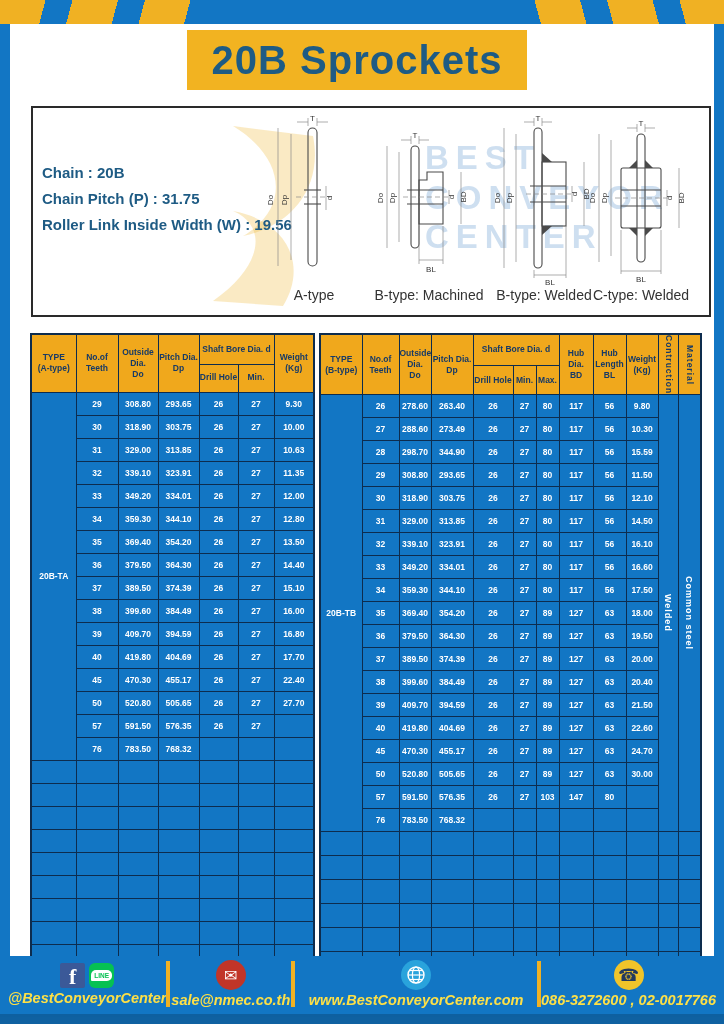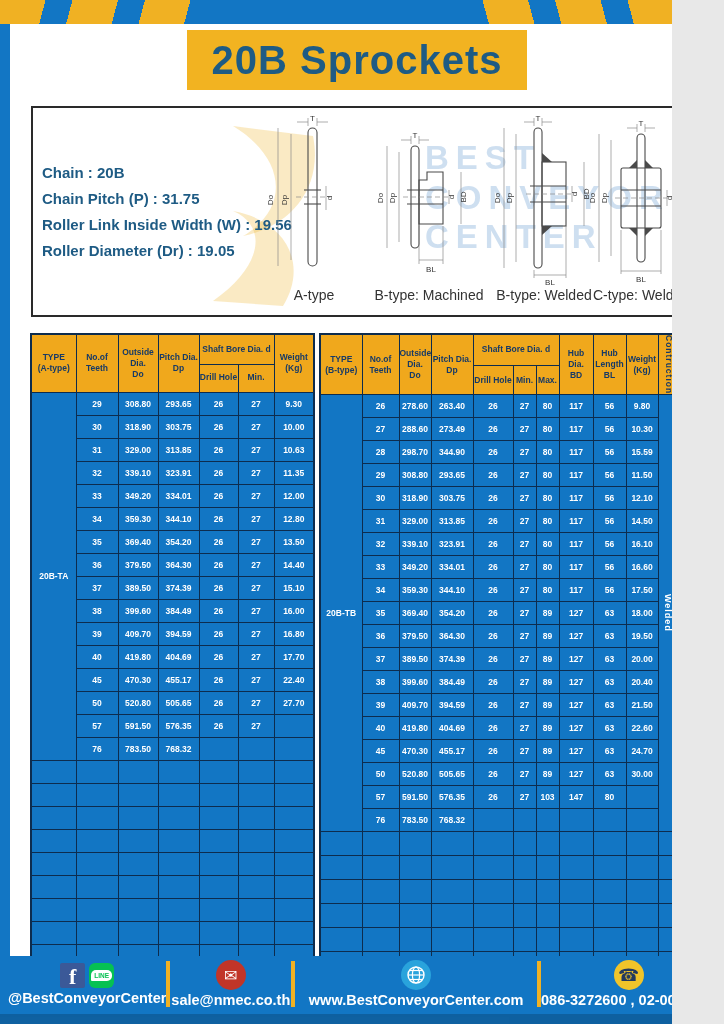--- a/index.html
+++ b/index.html
@@ -1,16 +1,16 @@
 <!DOCTYPE html>
 <html style="--band-blue: #1276C4; --table-blue: #1276C4; --stripe-yellow: #F0B123; --banner-yellow: #F2B321; --header-yellow: #F0A81C; --title-text: #1E5B84; --navy-text: #173A66; --border-navy: #0D2C4E; --facebook-blue: #3B5998; --line-green: #06C152; --email-red: #C13528; --globe-blue: #29A3DC; --phone-yellow: #F0C42A;"><head>
 <meta charset="utf-8">
 <style>
   html,body{margin:0;padding:0;background:#e8e8e8;}
-  .page{position:relative;width:672px;height:1024px;background:var(--band-blue,#1276C4);
+  .page{position:relative;width:724px;height:1024px;background:var(--band-blue,#1276C4);
         overflow:hidden;font-family:"Liberation Sans",sans-serif;}
   
   .stripes{position:absolute;top:0;height:24px;}
   .stripes-left{left:0;width:210px;
     background:repeating-linear-gradient(105deg,var(--stripe-yellow,#F0B123) 0 44px,var(--band-blue,#1276C4) 44px 70px);}
   .stripes-right{right:0;width:210px;
     background:repeating-linear-gradient(75deg,var(--band-blue,#1276C4) 0 26px,var(--stripe-yellow,#F0B123) 26px 70px);}
   .sheet{position:absolute;left:10px;top:24px;width:704px;height:932px;background:#ffffff;}
   
   .title-banner{position:absolute;left:187px;top:30px;width:340px;height:60px;
@@ -42,21 +42,21 @@
   thead tr:last-child{height:28px;}
   tbody td{background:var(--table-blue,#1276C4);color:#fff;font-size:8.5px;font-weight:bold;height:22px;}
   th.vert, td.vert-cell{writing-mode:vertical-rl;letter-spacing:1px;}
   td.vert-cell{font-size:9px;}
   
   .footer{position:absolute;left:0;top:956px;width:724px;height:58px;background:var(--band-blue,#1276C4);
     display:flex;align-items:center;padding:2px 8px 4px;box-sizing:border-box;}
   .f-sec{display:flex;flex-direction:column;align-items:center;gap:2px;flex-grow:1;flex-basis:0;}
   .f-sec.social{flex-grow:1.25;} .f-sec.web{flex-grow:2.0;} .f-sec.phone{flex-grow:1.1;}
   .f-icons{display:flex;gap:4px;align-items:center;}
-  .f-label{color:#ffffff;font-weight:bold;font-size:14.5px;white-space:nowrap;}
+  .f-label{color:#fde047;font-weight:bold;font-size:14.5px;white-space:nowrap;font-style:italic;}
   .f-div{width:4px;height:46px;background:var(--stripe-yellow,#F0B123);flex:none;}
   .fb-icon{width:25px;height:25px;background:var(--facebook-blue,#3B5998);color:#fff;font-weight:bold;
     font-size:22px;display:flex;align-items:flex-end;justify-content:center;line-height:0.95;
     border-radius:2px;font-family:"Liberation Serif",serif;}
   .line-icon{width:25px;height:25px;background:var(--line-green,#06C152);border-radius:6px;
     display:flex;align-items:center;justify-content:center;}
   .line-bubble{background:#fff;color:var(--line-green,#06C152);font-size:6.5px;font-weight:bold;
     padding:2px 3px;border-radius:5px 5px 5px 1px;}
   .circle-icon{width:30px;height:30px;border-radius:50%;display:flex;align-items:center;
     justify-content:center;color:#fff;font-size:16px;flex:none;}
@@ -85,21 +85,20 @@
     <div class="watermark-text">
       <div>BEST</div>
       <div>CONVEYOR</div>
       <div>CENTER</div>
     </div>
 
     <div class="specs">
       <div>Chain  : 20B</div>
       <div>Chain Pitch (P)  :  31.75</div>
       <div>Roller Link Inside Width (W)  :  19.56</div>
-      <div>Roller Diameter (Dr)  : 19.05</div>
     </div>
 
     <div class="fig" style="left:225px">
       <svg viewBox="0 0 112 172">
         <rect class="pline" x="50" y="14" width="9" height="138" rx="4.5"></rect>
         <line class="pline" x1="46" y1="76" x2="63" y2="76"></line>
         <line class="pline" x1="46" y1="90" x2="63" y2="90"></line>
         <line class="dline" x1="38" y1="83" x2="72" y2="83" stroke-dasharray="5 3"></line>
         <line class="dline" x1="50" y1="12" x2="50" y2="4"></line>
           <line class="dline" x1="59" y1="12" x2="59" y2="4"></line>

